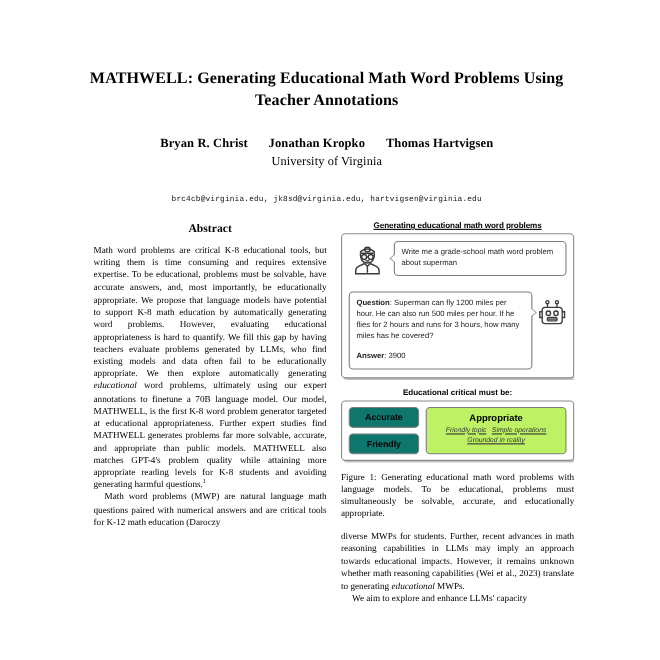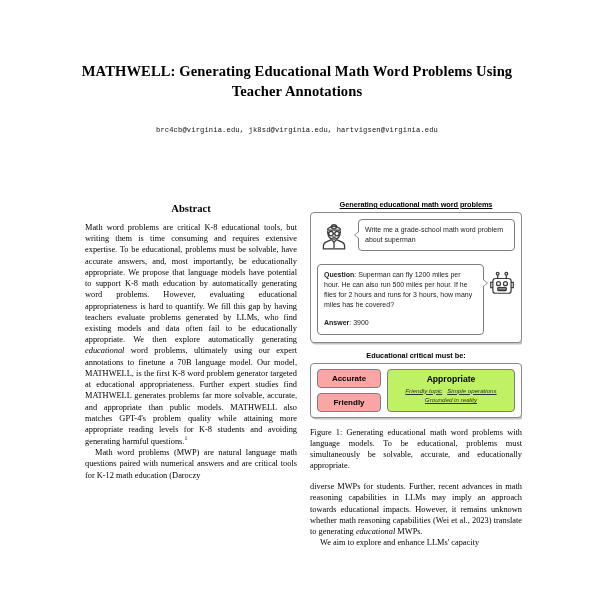--- a/index.html
+++ b/index.html
@@ -235,21 +235,21 @@
     flex: 0 0 64px;
   }
   .crit-box {
     border: 1.1px solid #7d7d7d;
     border-radius: 4px;
     text-align: center;
     font-family: "Liberation Sans", "DejaVu Sans", sans-serif;
     font-weight: bold;
     font-size: 8.0px;
     padding: 4px 0;
-    background: #fca5a5;
+    background: #0f766e;
   }
   .crit-right {
     flex: 1 1 auto;
     border: 1.1px solid #7d7d7d;
     border-radius: 4px;
     background: #bef264;
     padding: 4px 3px 5px 3px;
     text-align: center;
   }
   .crit-right .crit-head {
@@ -277,20 +277,28 @@
   .fig-caption .cap-label { }
 </style>
 </head>
 <body>
 
 <div class="page">
 
   <div class="title-block">
     <h1 class="paper-title">MATHWELL: Generating Educational Math Word Problems Using Teacher Annotations</h1>
 
+    <div class="authors">
+      <span class="author-name">Bryan R. Christ</span>
+      <span class="author-sep"></span>
+      <span class="author-name">Jonathan Kropko</span>
+      <span class="author-sep"></span>
+      <span class="author-name">Thomas Hartvigsen</span>
+      <div class="affiliation">University of Virginia</div>
+    </div>
 
     <div class="emails">brc4cb@virginia.edu, jk8sd@virginia.edu, hartvigsen@virginia.edu</div>
   </div>
 
   <div class="columns">
 
     <div class="col col-left">
 
       <div class="section-head-center">Abstract</div>
 

